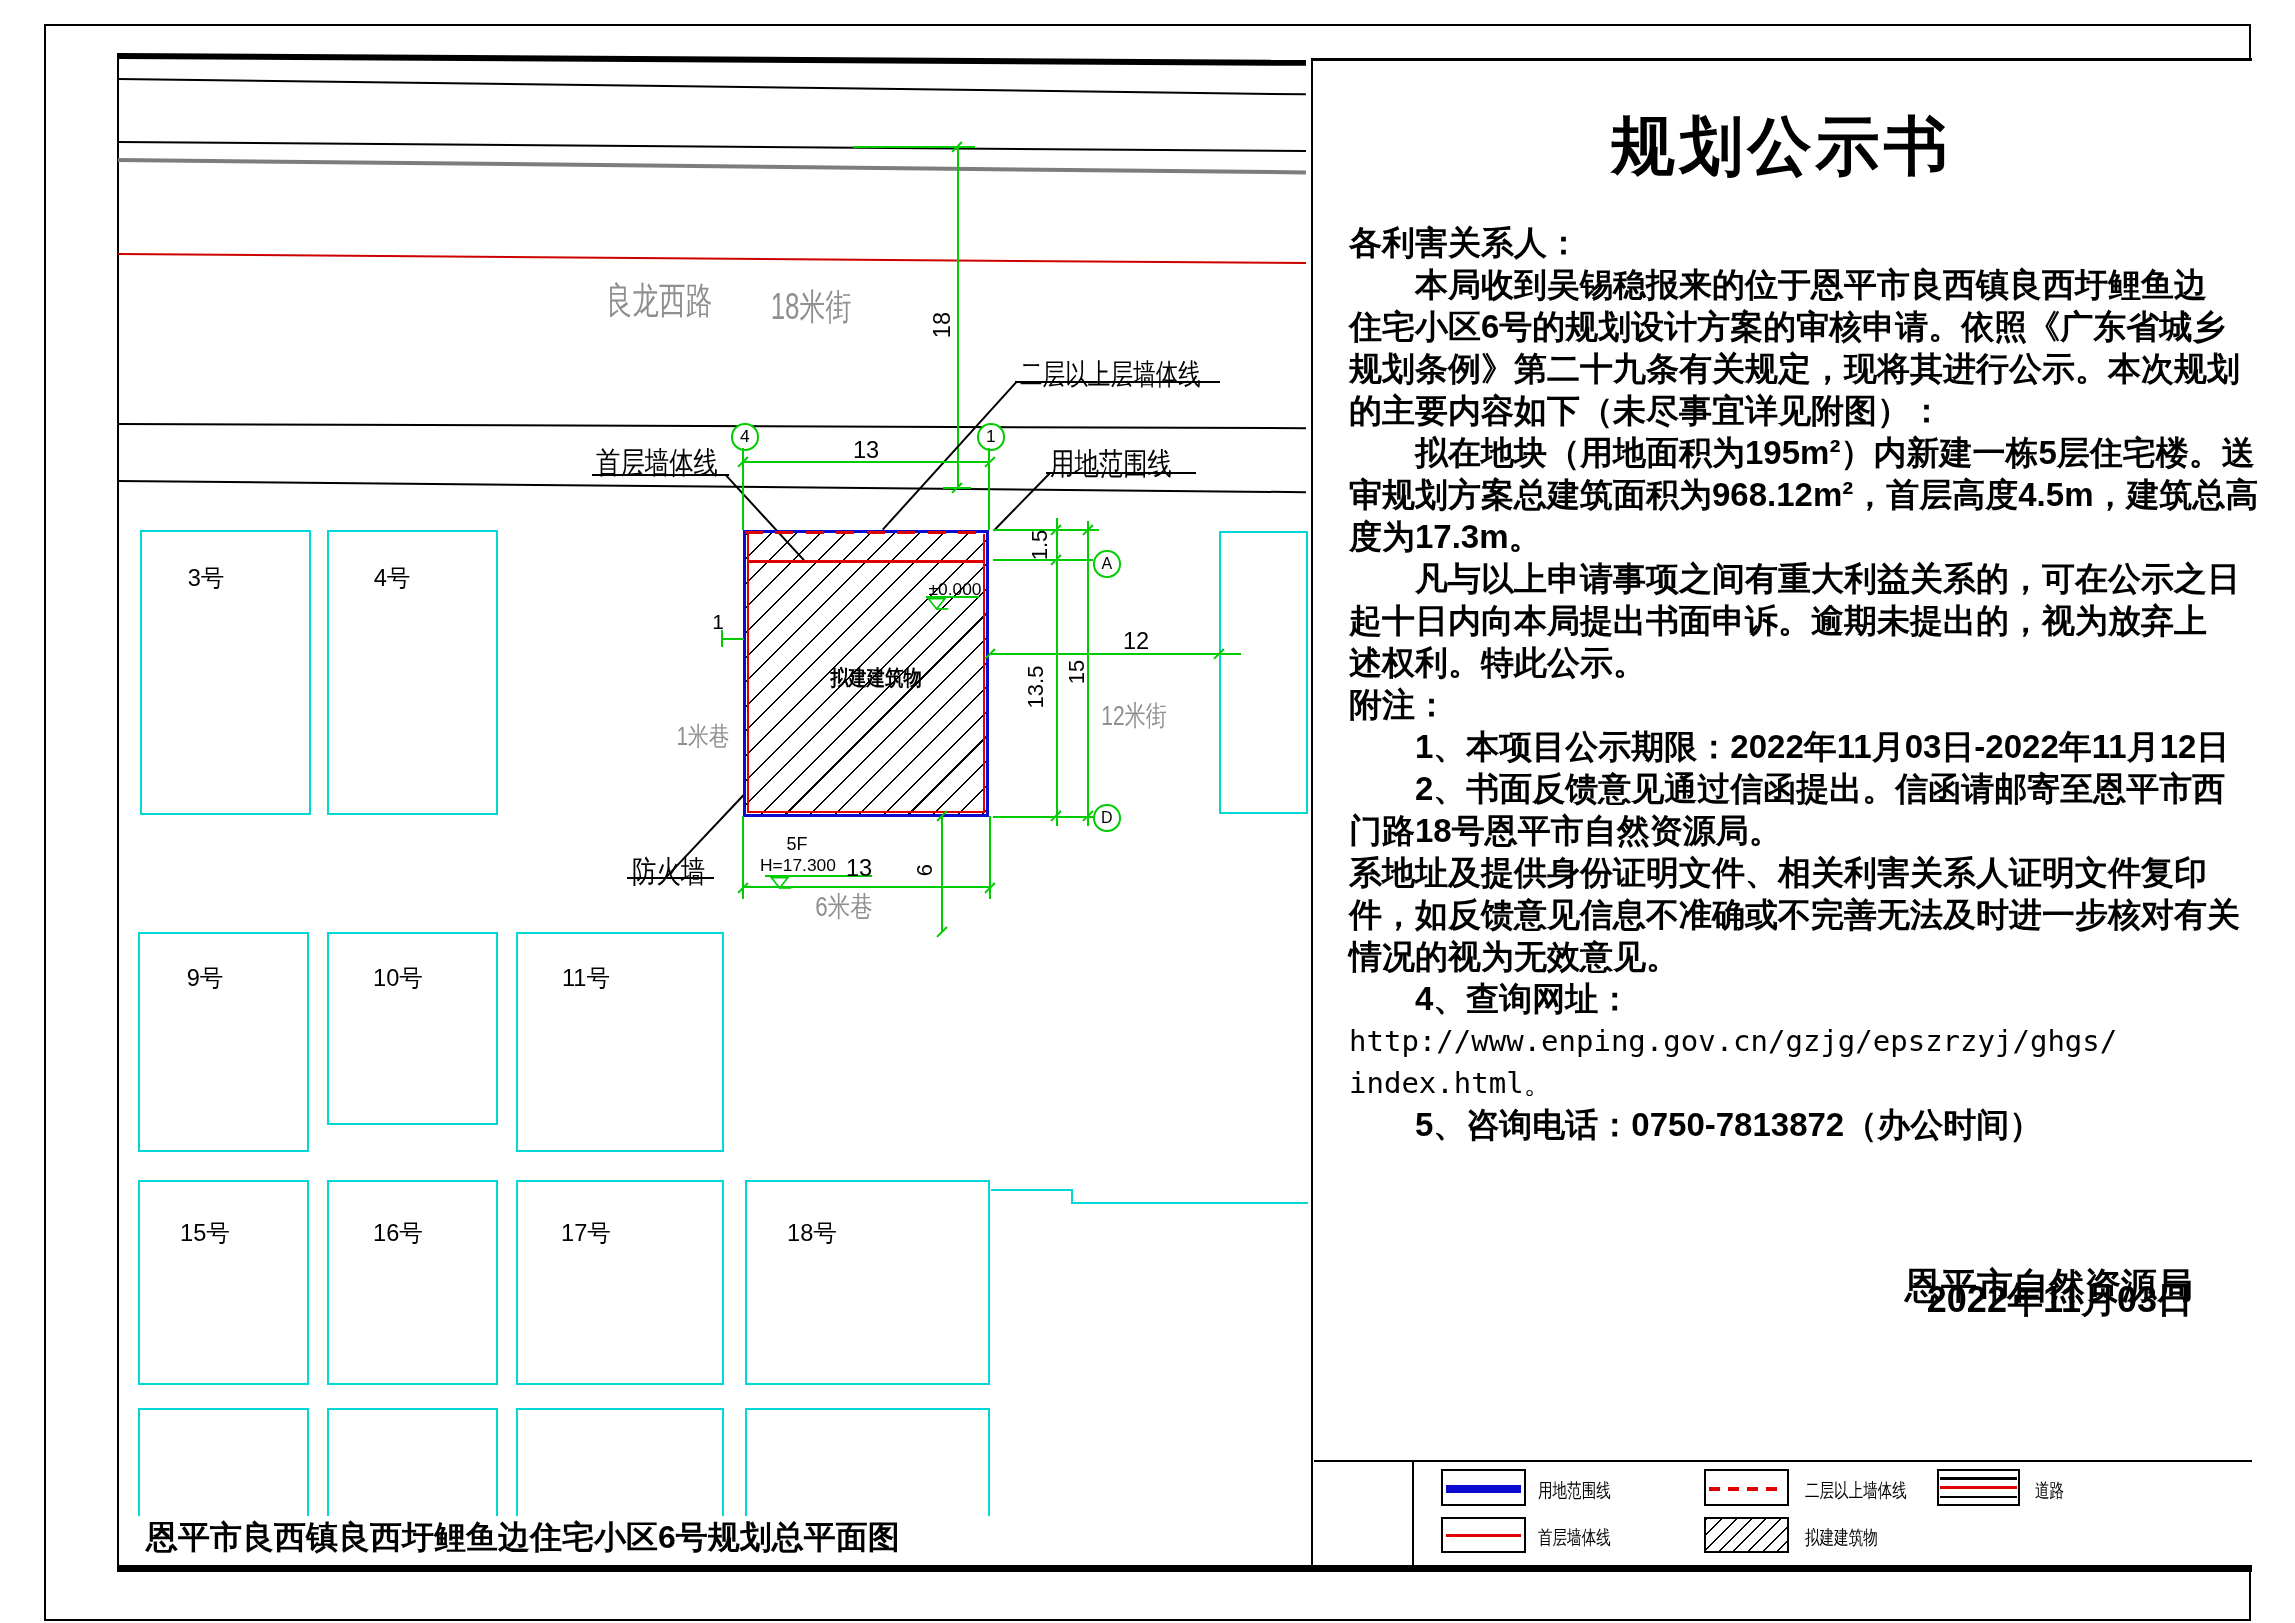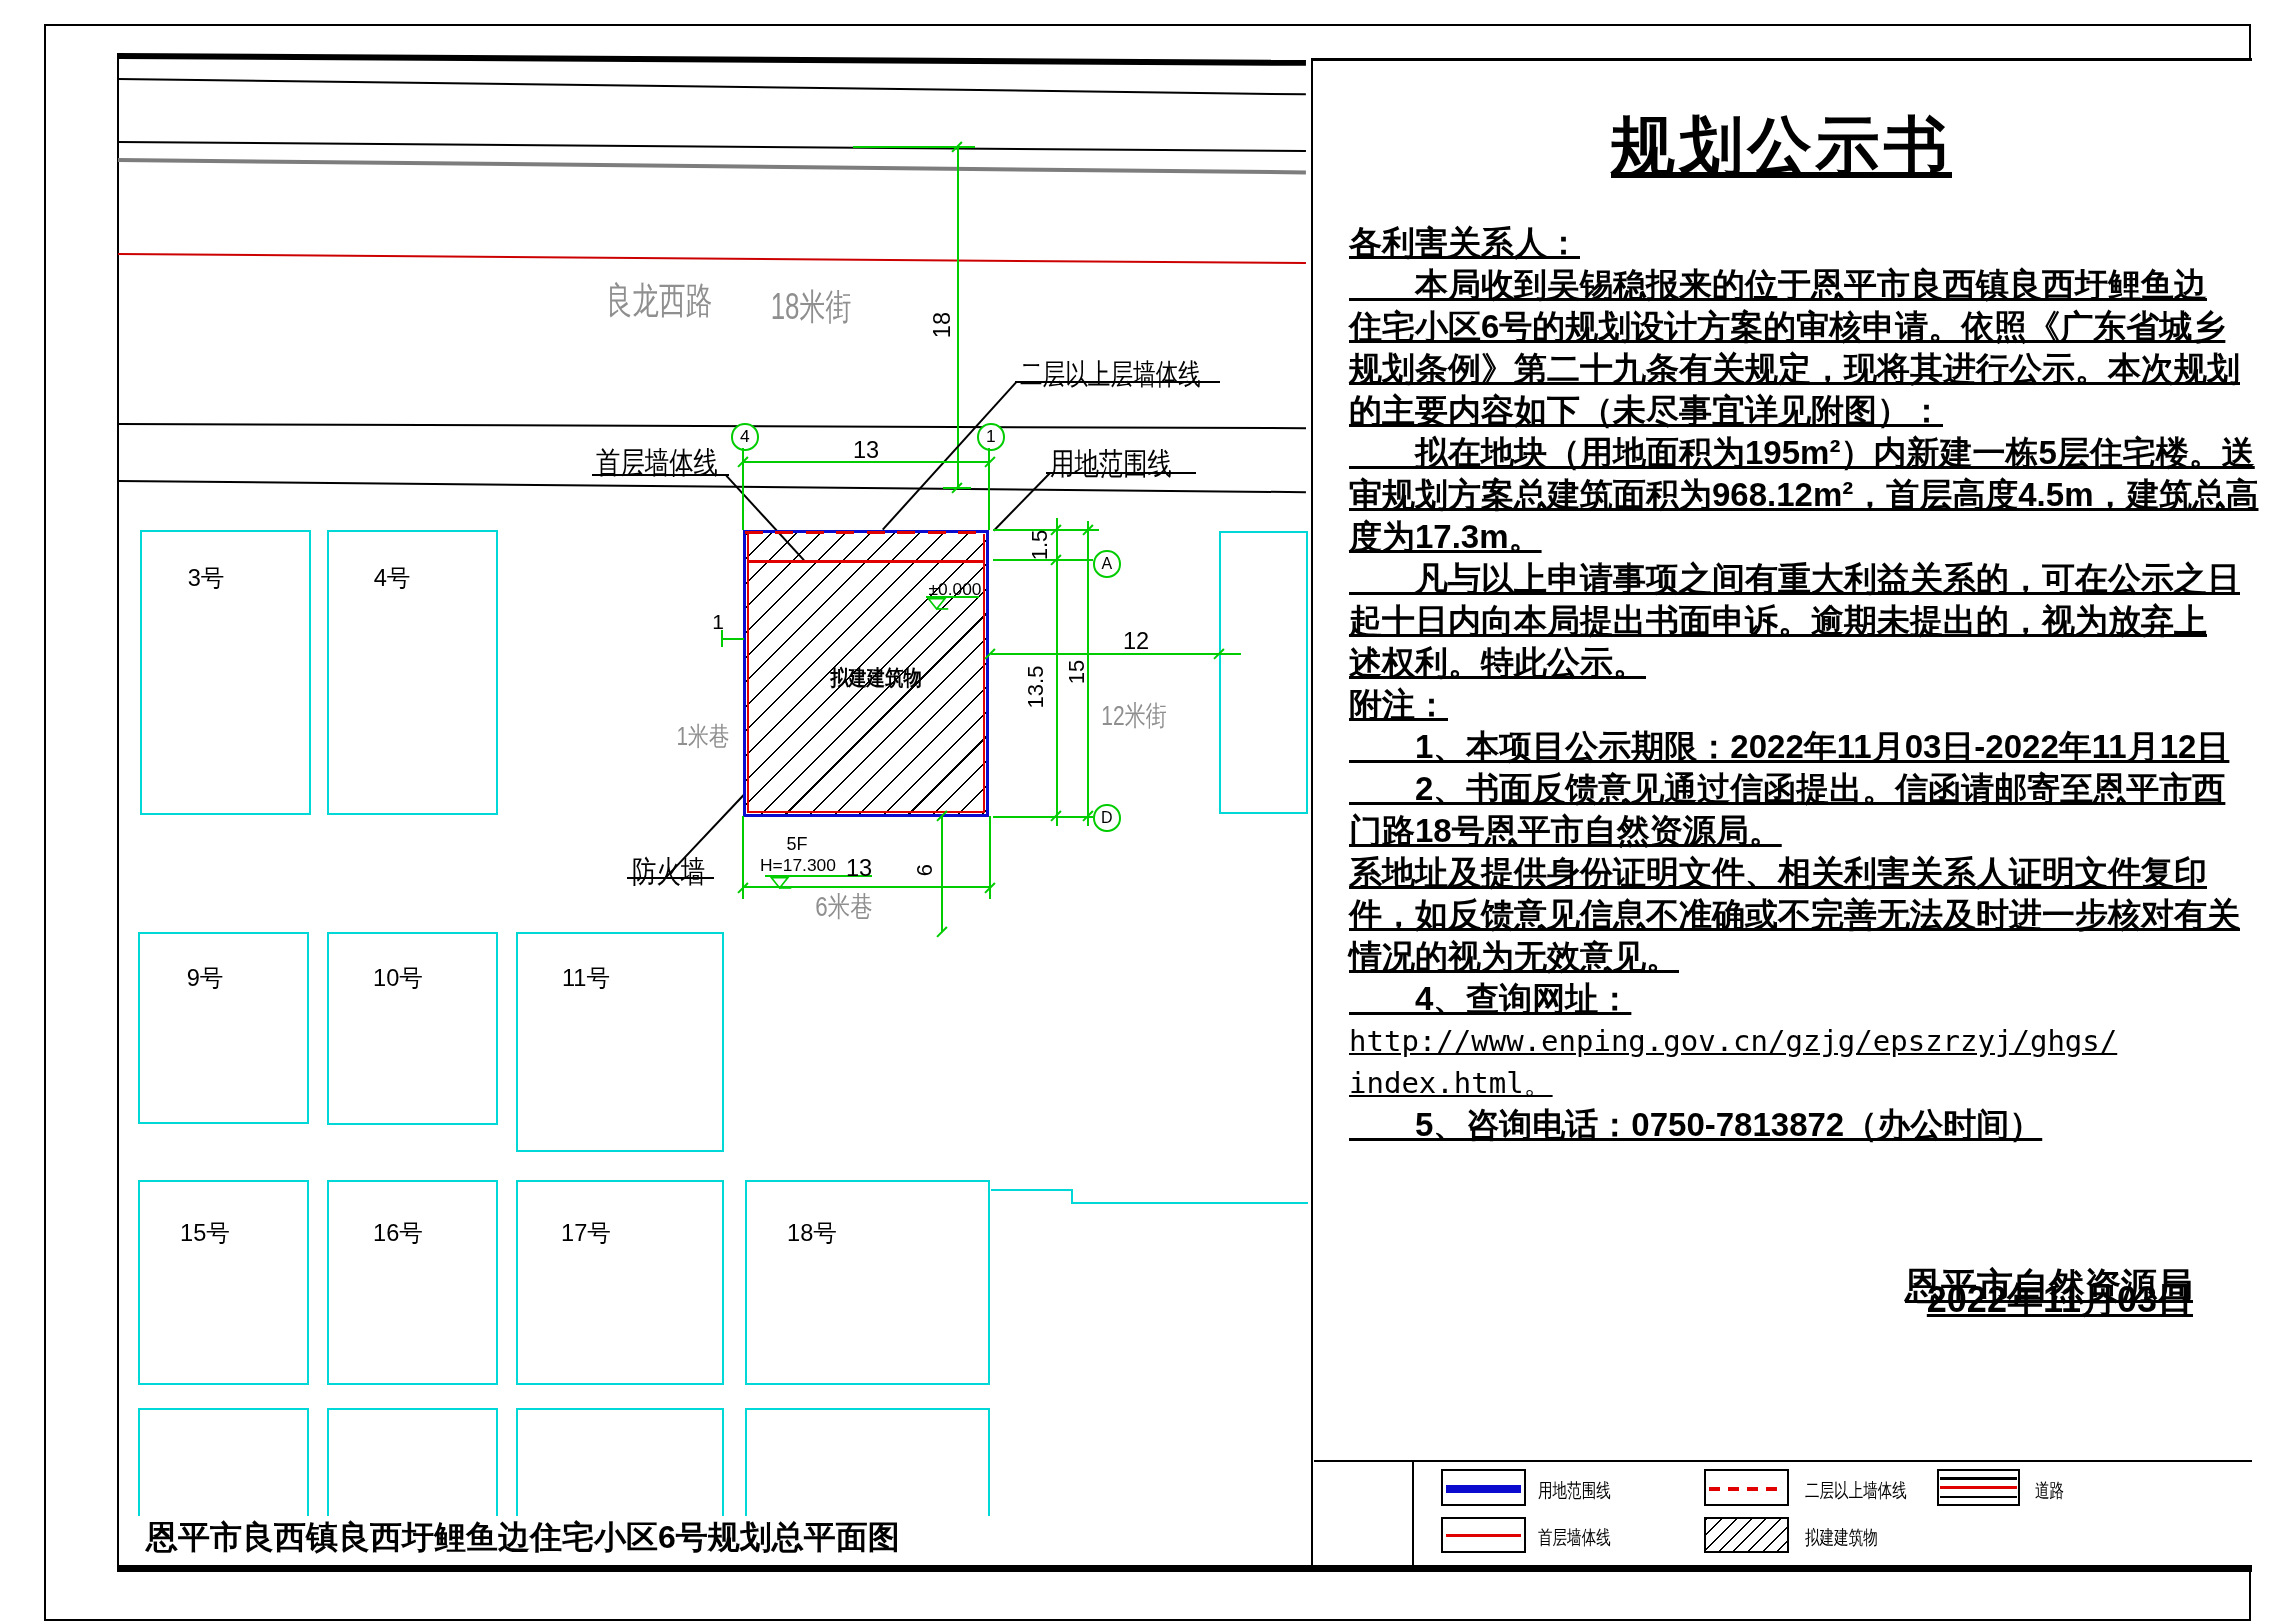--- a/index.html
+++ b/index.html
@@ -1,18 +1,18 @@
 <!DOCTYPE html>
 <html style="--green: #00cc00; --cyan: #00d8d8; --red: #e00000; --roadred: #cc0000; --blue: #0b0bd0; --roadgray: #7d7d7d; --graytext: #8f8f8f;font-size:11px"><head>
 <meta charset="utf-8">
 <style>
   html,body{margin:0;padding:0;background:#fff;}
   #page{position:relative;width:2295px;height:1624px;background:#fff;overflow:hidden;
         font-family:"Liberation Sans","DejaVu Sans",sans-serif;color:#000;}
-  .abs{position:absolute;text-decoration:underline;}
+  .abs{position:absolute;}
   .ln{position:absolute;transform-origin:0 0;}
   .blk{background:#000;}
   .grn{background:var(--green);}
   
   .ctr{position:absolute;width:0;height:0;}
   .ctr>span{position:absolute;left:0;top:0;display:block;white-space:nowrap;
             transform:translate(-50%,-50%) rotate(var(--r,0deg)) scaleX(var(--sx,1));}
   .lbl{position:absolute;white-space:nowrap;transform-origin:0 50%;}
   .gray{color:var(--graytext);}
   .dim{font-size:23.6px;letter-spacing:0;}
@@ -113,21 +113,21 @@
         <span>3号</span>
       </div>
   </div>
   <div class="lot" style="left:327px;top:530px;width:171px;height:285px;">
     <div class="ctr" style="left:63px;top:46px;">
         <span>4号</span>
       </div>
   </div>
   <div class="lot" style="left:1219px;top:531px;width:89px;height:283px;"></div>
 
-  <div class="lot" style="left:138px;top:932px;width:171px;height:192px;">
+  <div class="lot" style="left:138px;top:932px;width:171px;height:220px;">
     <div class="ctr" style="left:65px;top:44px;">
         <span>9号</span>
       </div>
   </div>
   <div class="lot" style="left:327px;top:932px;width:171px;height:193px;">
     <div class="ctr" style="left:69px;top:44px;">
         <span>10号</span>
       </div>
   </div>
   <div class="lot" style="left:516px;top:932px;width:208px;height:220px;">

